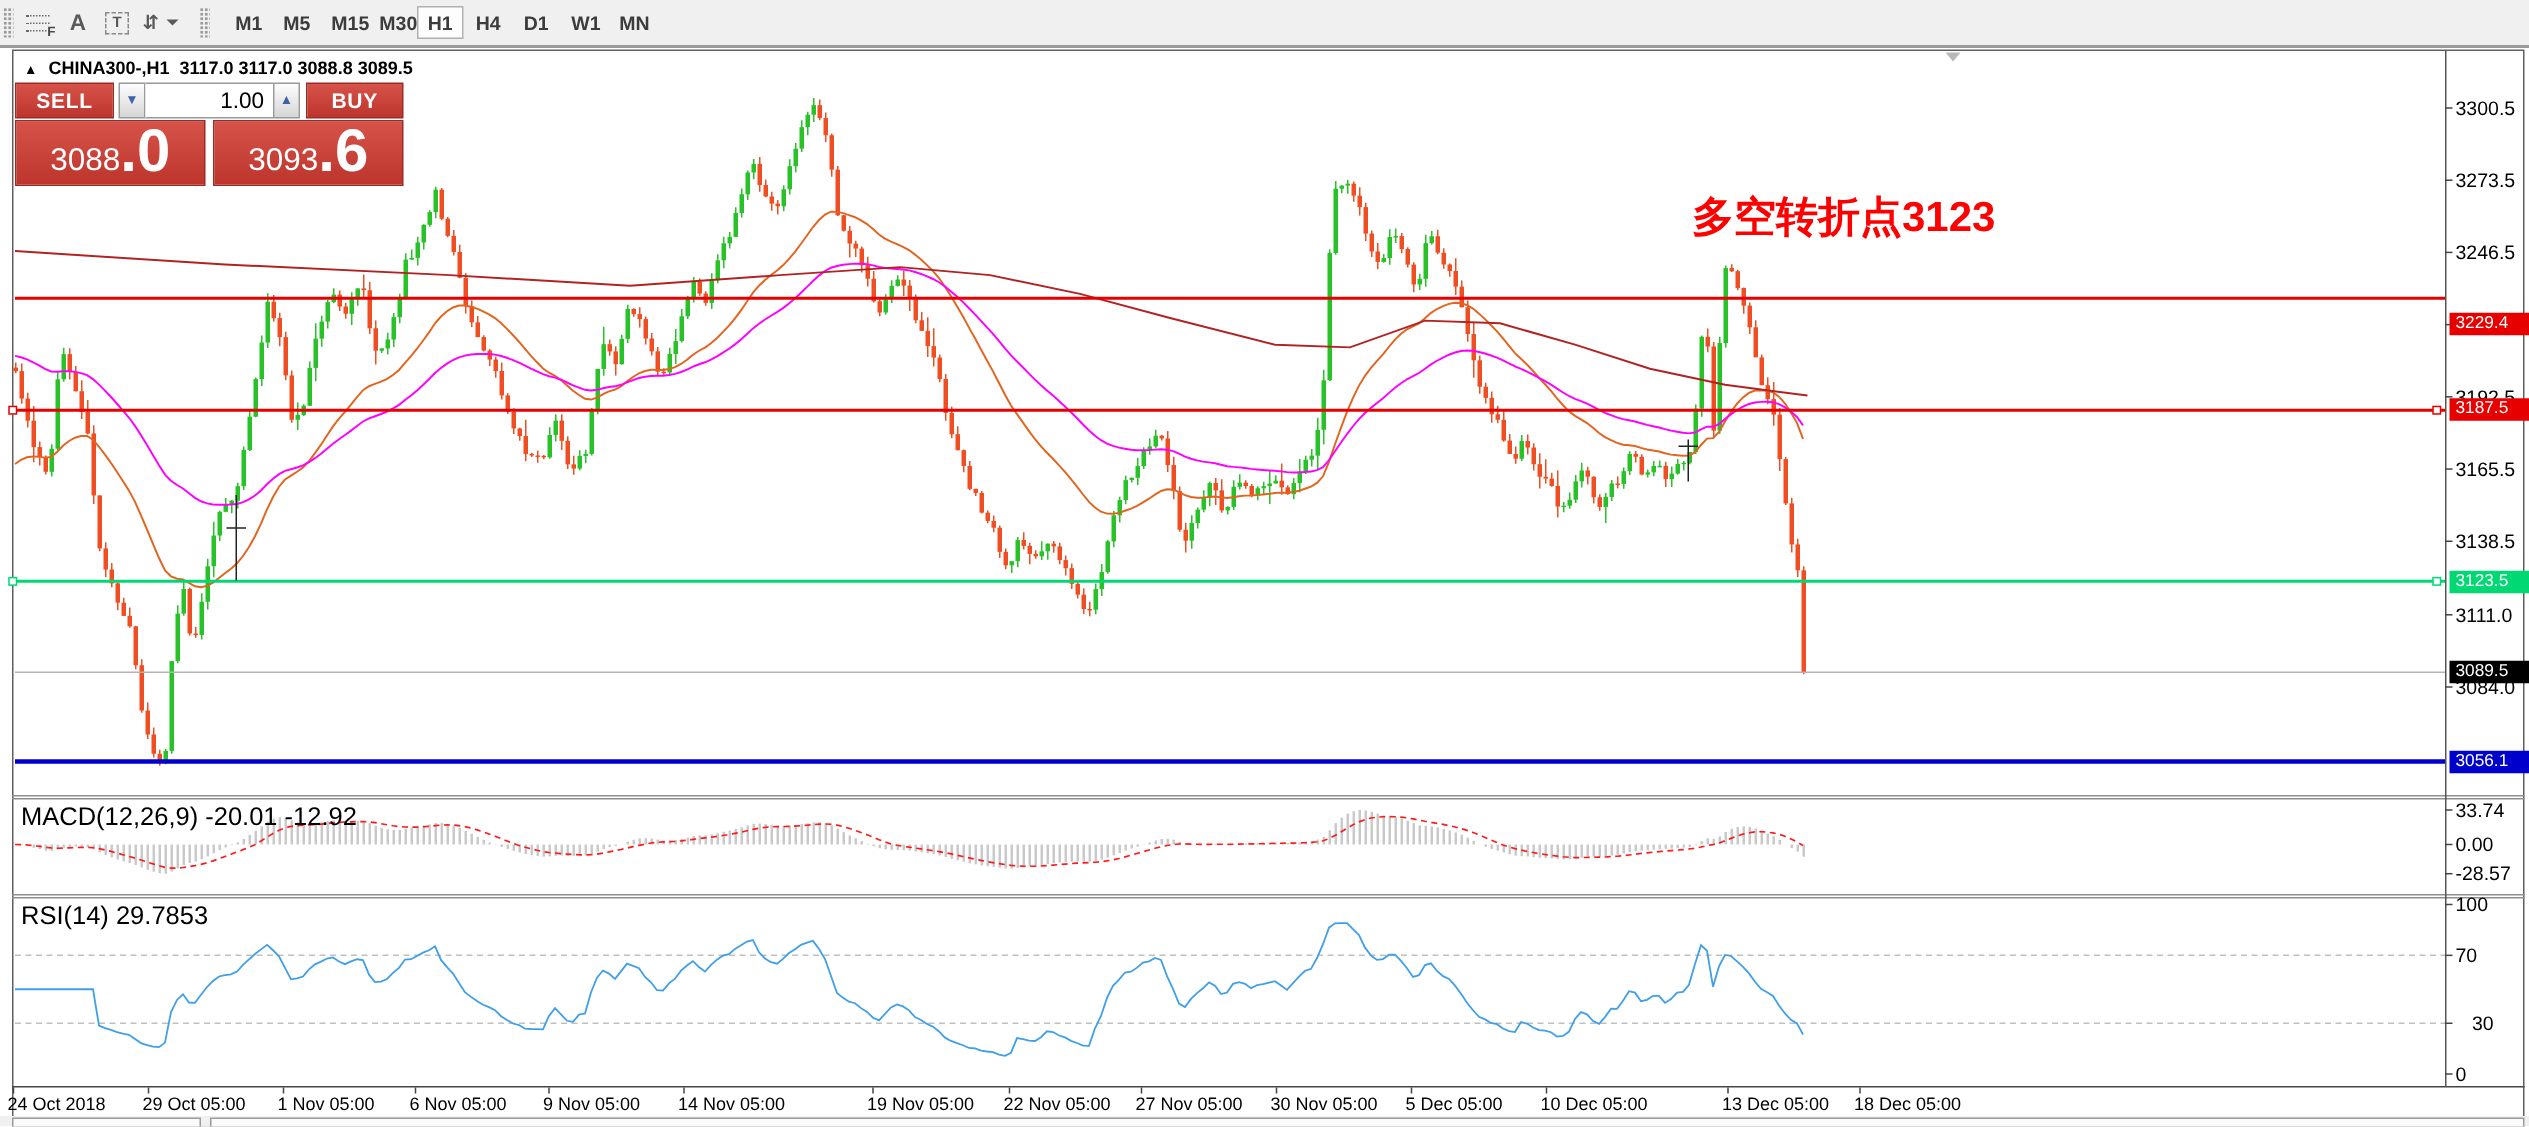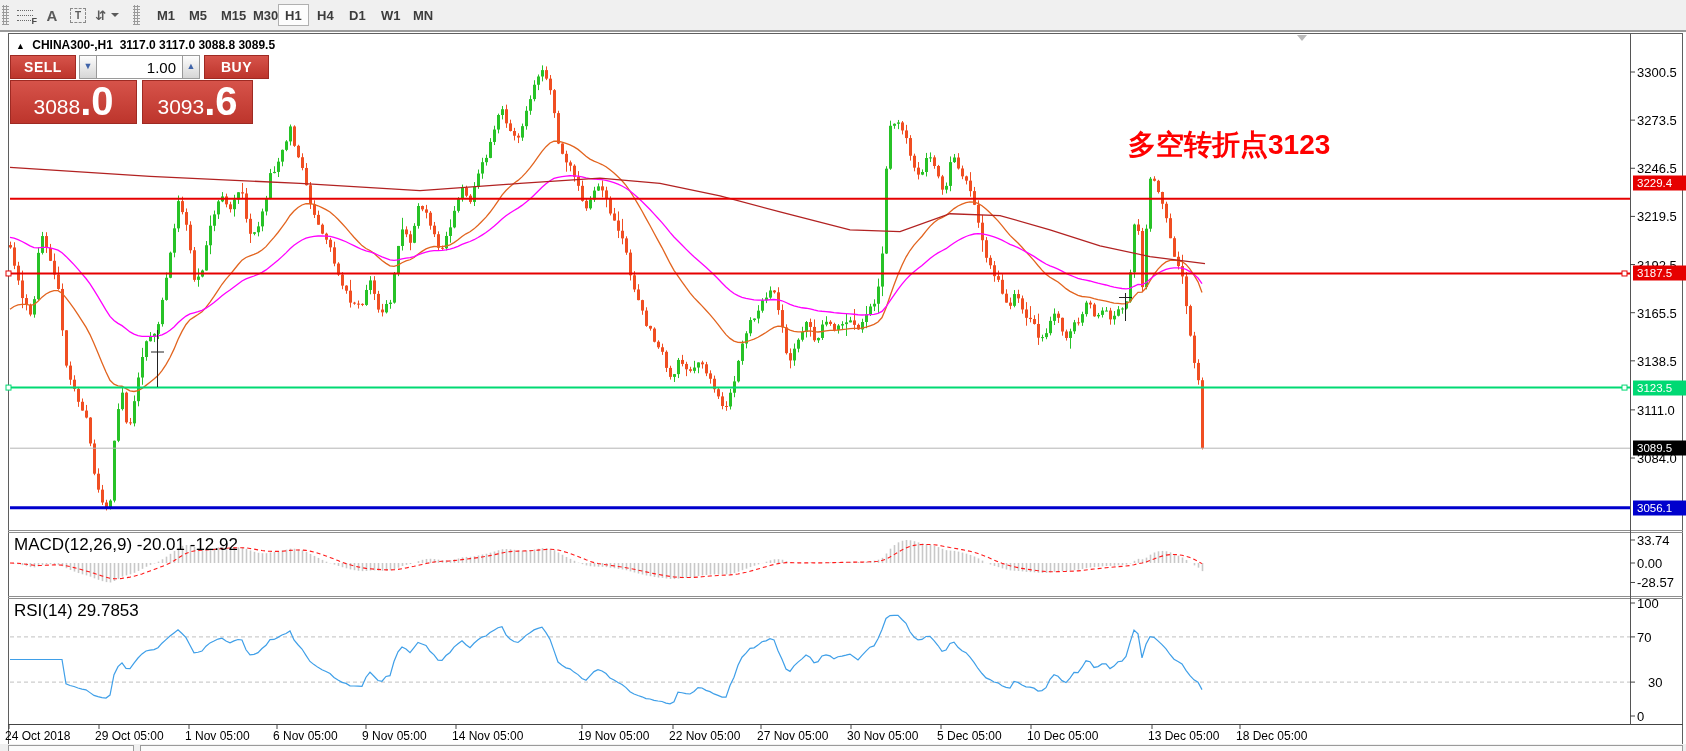--- a/index.html
+++ b/index.html
@@ -49,21 +49,21 @@
   .tp-sell{left:0;} .tp-buy{right:0;width:65px;}
   .tp-spin{position:absolute;top:0;height:24px;width:18px;background:linear-gradient(#fdfdfd,#d6d6d6);
     border:1px solid #9a9a9a;box-sizing:border-box;text-align:center;line-height:20px;font-size:9px;color:#3f63a8;}
   .tp-down{left:69px;} .tp-up{left:172px;}
   .tp-vol{position:absolute;left:87px;top:0;width:85px;height:24px;border:1px solid #9a9a9a;border-left:none;
     border-right:none;box-sizing:border-box;background:#fff;font-family:inherit;font-size:15px;color:#000;
     text-align:right;padding-right:6px;}
   .tp-big{position:absolute;top:25px;height:44px;display:flex;align-items:baseline;justify-content:center;}
   .tp-big .small{font-size:21px;font-weight:normal;align-self:center;margin-top:10px;}
   .tp-big .large{font-size:40px;font-weight:bold;line-height:40px;}
-  .tp-bigsell{left:0;width:127px;} .tp-bigbuy{left:132px;width:111px;}
+  .tp-bigsell{left:0;width:127px;} .tp-bigbuy{left:132px;width:127px;}
   
   .tabstrip{position:absolute;left:0;top:744px;width:1686px;height:7px;background:#f0f0f0;z-index:5;}
   .tabstrip .tab{position:absolute;left:8px;top:1px;width:126px;height:7px;background:#fbfbfb;
     border:1px solid #9a9a9a;box-sizing:border-box;}
   .tabstrip .rest{position:absolute;left:140px;top:1px;width:1543px;height:7px;background:#fbfbfb;
     border:1px solid #9a9a9a;box-sizing:border-box;}
 </style>
 </head>
 <body>
 
@@ -1094,21 +1094,21 @@
 <div id="price-labels">
     <div class="pricelabel" style="top: 72px;">3300.5</div>
     <div class="pricelabel" style="top: 120.139px;">3273.5</div>
     <div class="pricelabel" style="top: 168.277px;">3246.5</div>
     <div class="pricelabel" style="top: 216.416px;">3219.5</div>
     <div class="pricelabel" style="top: 264.554px;">3192.5</div>
     <div class="pricelabel" style="top: 312.693px;">3165.5</div>
     <div class="pricelabel" style="top: 360.831px;">3138.5</div>
     <div class="pricelabel" style="top: 409.861px;">3111.0</div>
     <div class="pricelabel" style="top: 458px;">3084.0</div>
-    <div class="badge" style="top: 183px; background: rgb(230, 0, 0);">3229.4</div>
+    <div class="badge" style="top: 216px; background: rgb(230, 0, 0);">3229.4</div>
     <div class="badge" style="top: 273.469px; background: rgb(230, 0, 0);">3187.5</div>
     <div class="badge" style="top: 387.575px; background: rgb(0, 217, 115);">3123.5</div>
     <div class="badge" style="top: 507.743px; background: rgb(0, 0, 205);">3056.1</div>
     <div class="badge" style="top: 448.194px; background: rgb(0, 0, 0);">3089.5</div>
     <div class="pricelabel" style="top: 539.999px;">33.74</div>
     <div class="pricelabel" style="top: 563px;">0.00</div>
     <div class="pricelabel" style="top: 582.476px;">-28.57</div>
     <div class="pricelabel" style="top: 603px;">100</div>
     <div class="pricelabel" style="top: 636.9px;">70</div>
     <div class="pricelabel" style="top: 682.1px; margin-left: 11px;">30</div>

